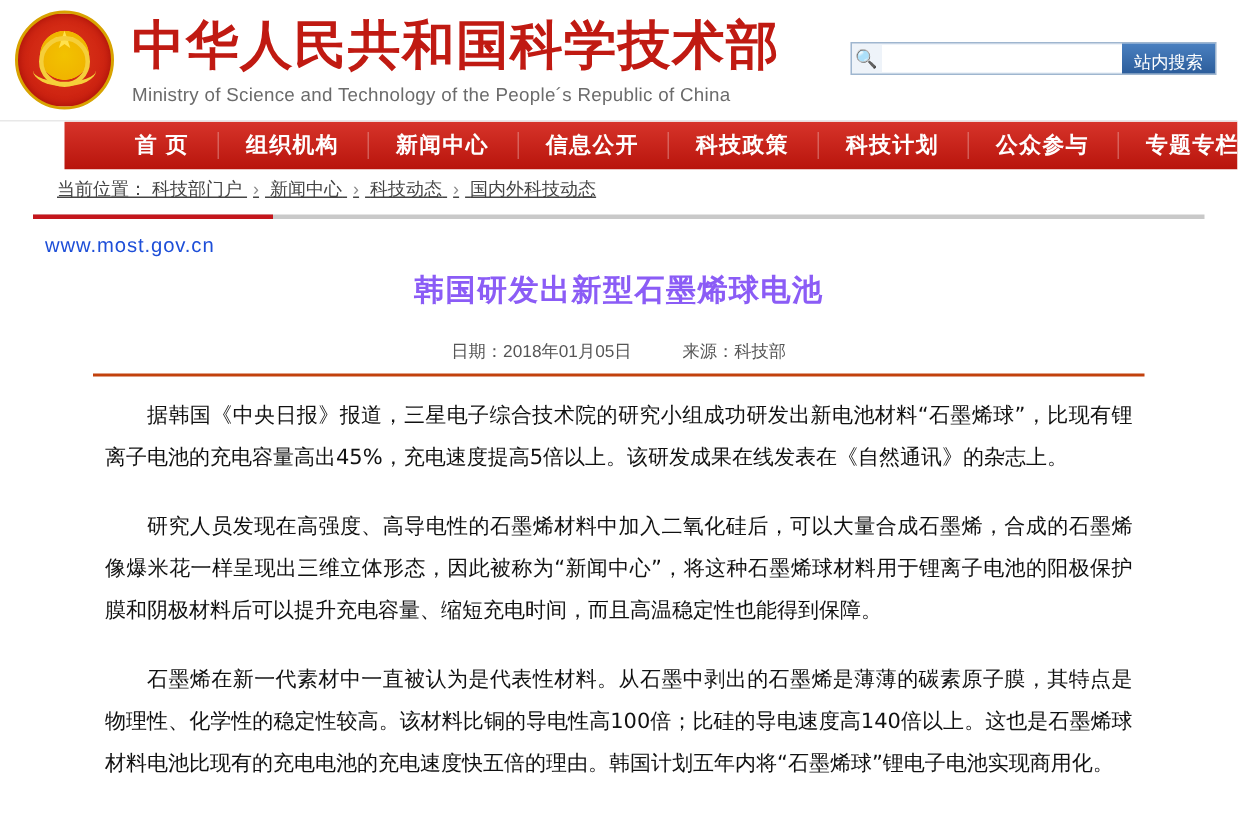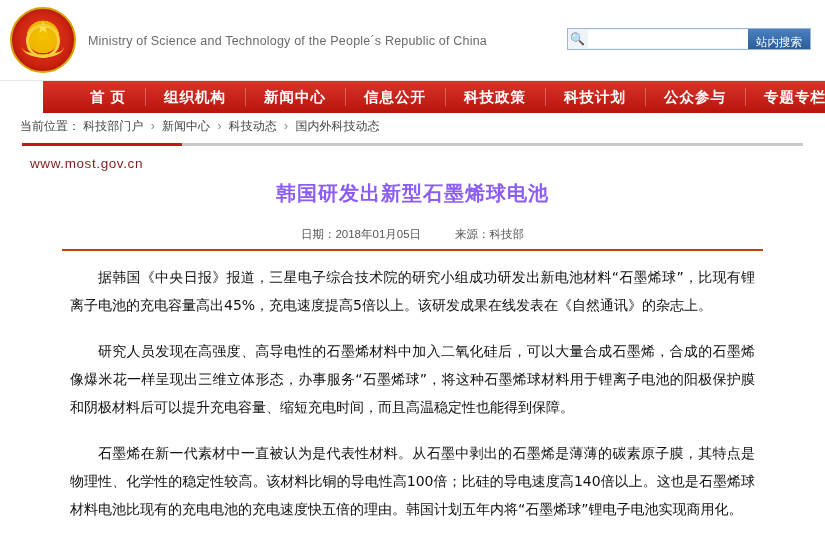--- a/index.html
+++ b/index.html
@@ -167,22 +167,23 @@
     width: 1px;
     background: rgba(255,255,255,0.28);
   }
 
   
   .crumb {
     height: 26px;
     line-height: 26px;
     font-size: 12px;
     color: #444;
-    padding-left: 20px;
+    padding-left: 38px;
     background: #fff;
+    text-decoration: underline;
   }
   .crumb a {
     color: #444;
     text-decoration: none;
     cursor: pointer;
   }
   .crumb .sep {
     color: #8a8a8a;
     padding: 0 4px;
   }
@@ -206,21 +207,21 @@
   }
   .siteurl-row {
     position: relative;
     height: 34px;
   }
   .siteurl {
     position: absolute;
     left: 8px;
     top: 10px;
     font-size: 13.5px;
-    color: #7f1d1d;
+    color: #1d4ed8;
     letter-spacing: 0.6px;
   }
   .fontsize {
     position: absolute;
     right: 16px;
     top: 10px;
     font-size: 12px;
     color: #c4161c;
   }
   .fontsize span {
@@ -266,20 +267,21 @@
 
 <div class="header">
   <div class="emblem-wrap">
     <div class="emblem">
       <div class="star">★</div>
       <div class="gear"></div>
       <div class="wheat"></div>
     </div>
   </div>
   <div class="title-block">
+    <div class="title-cn">中华人民共和国科学技术部</div>
     <div class="title-en">Ministry of Science and Technology of the People´s Republic of China</div>
   </div>
   <div class="search-area">
     <div class="search-icon">🔍</div>
     <input class="search-input" type="text" placeholder="" style="">
     <button class="search-btn">站内搜索</button>
   </div>
 </div>
 
 <div class="nav">
@@ -315,16 +317,16 @@
     <div>
       <span>日期：</span><span>2018年01月05日</span>
     </div>
     <div>
       <span>来源：</span><span>科技部</span>
     </div>
   </div>
 
   <div class="article-body">
     <p>据韩国《中央日报》报道，三星电子综合技术院的研究小组成功研发出新电池材料“石墨烯球”，比现有锂离子电池的充电容量高出45%，充电速度提高5倍以上。该研发成果在线发表在《自然通讯》的杂志上。</p>
-    <p>研究人员发现在高强度、高导电性的石墨烯材料中加入二氧化硅后，可以大量合成石墨烯，合成的石墨烯像爆米花一样呈现出三维立体形态，办事服务“石墨烯球”，将这种石墨烯球材料用于锂离子电池的阳极保护膜和阴极材料后可以提升充电容量、缩短充电时间，而且高温稳定性也能得到保障。</p>
+    <p>研究人员发现在高强度、高导电性的石墨烯材料中加入二氧化硅后，可以大量合成石墨烯，合成的石墨烯像爆米花一样呈现出三维立体形态，因此被称为“新闻中心”，将这种石墨烯球材料用于锂离子电池的阳极保护膜和阴极材料后可以提升充电容量、缩短充电时间，而且高温稳定性也能得到保障。</p>
     <p>石墨烯在新一代素材中一直被认为是代表性材料。从石墨中剥出的石墨烯是薄薄的碳素原子膜，其特点是物理性、化学性的稳定性较高。该材料比铜的导电性高100倍；比硅的导电速度高140倍以上。这也是石墨烯球材料电池比现有的充电电池的充电速度快五倍的理由。韩国计划五年内将“石墨烯球”锂电子电池实现商用化。</p>
   </div>
 </div>
 
 </body></html>

